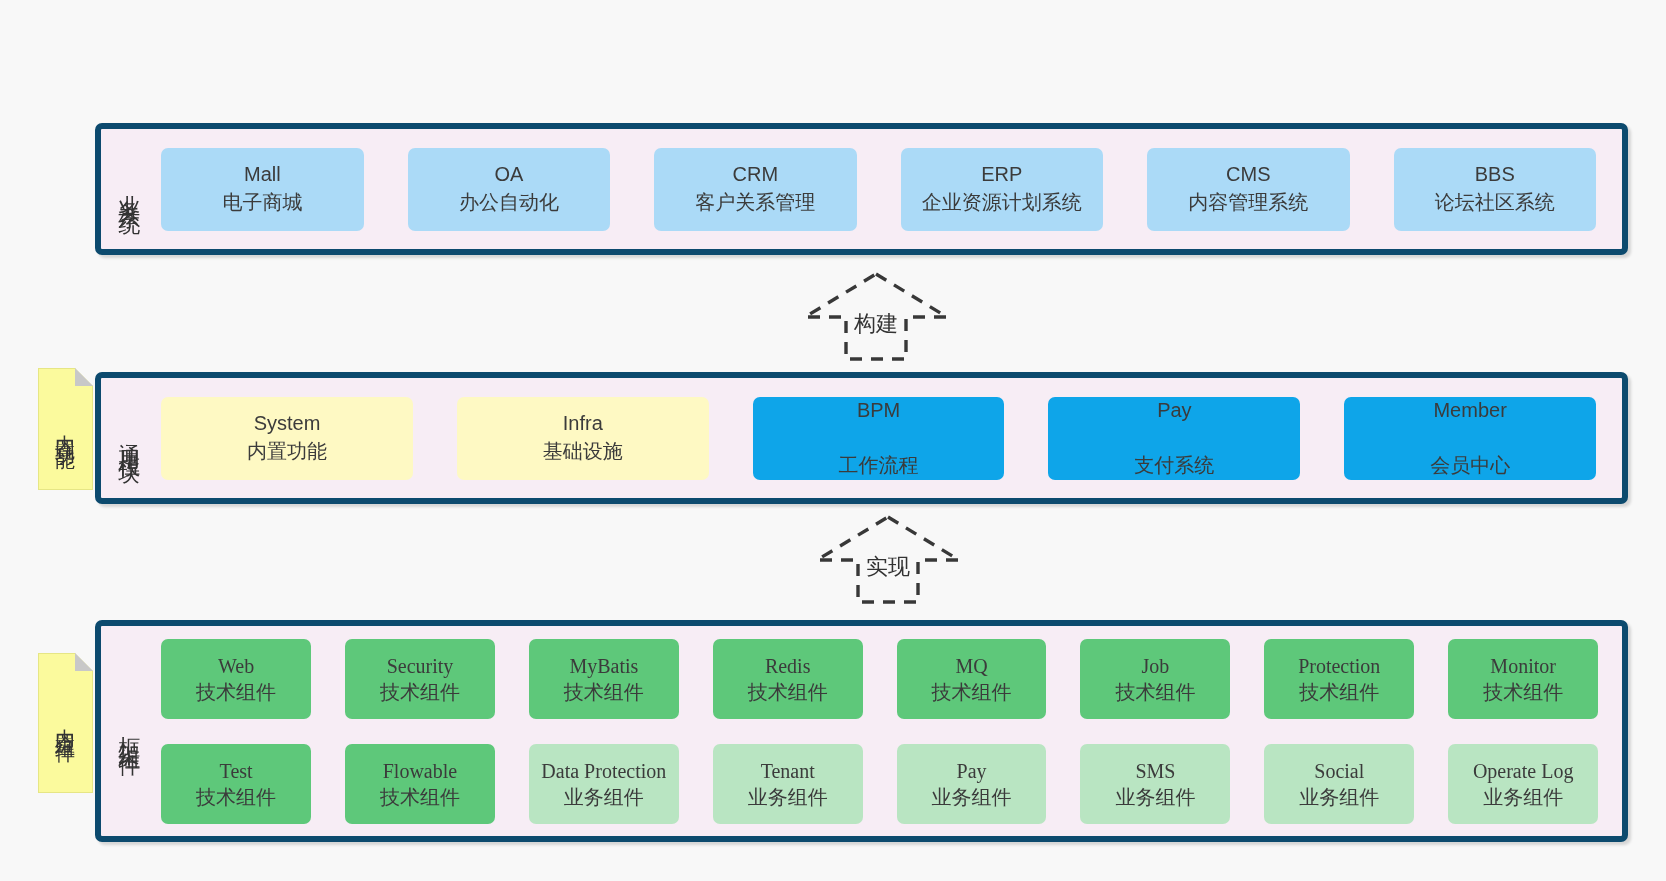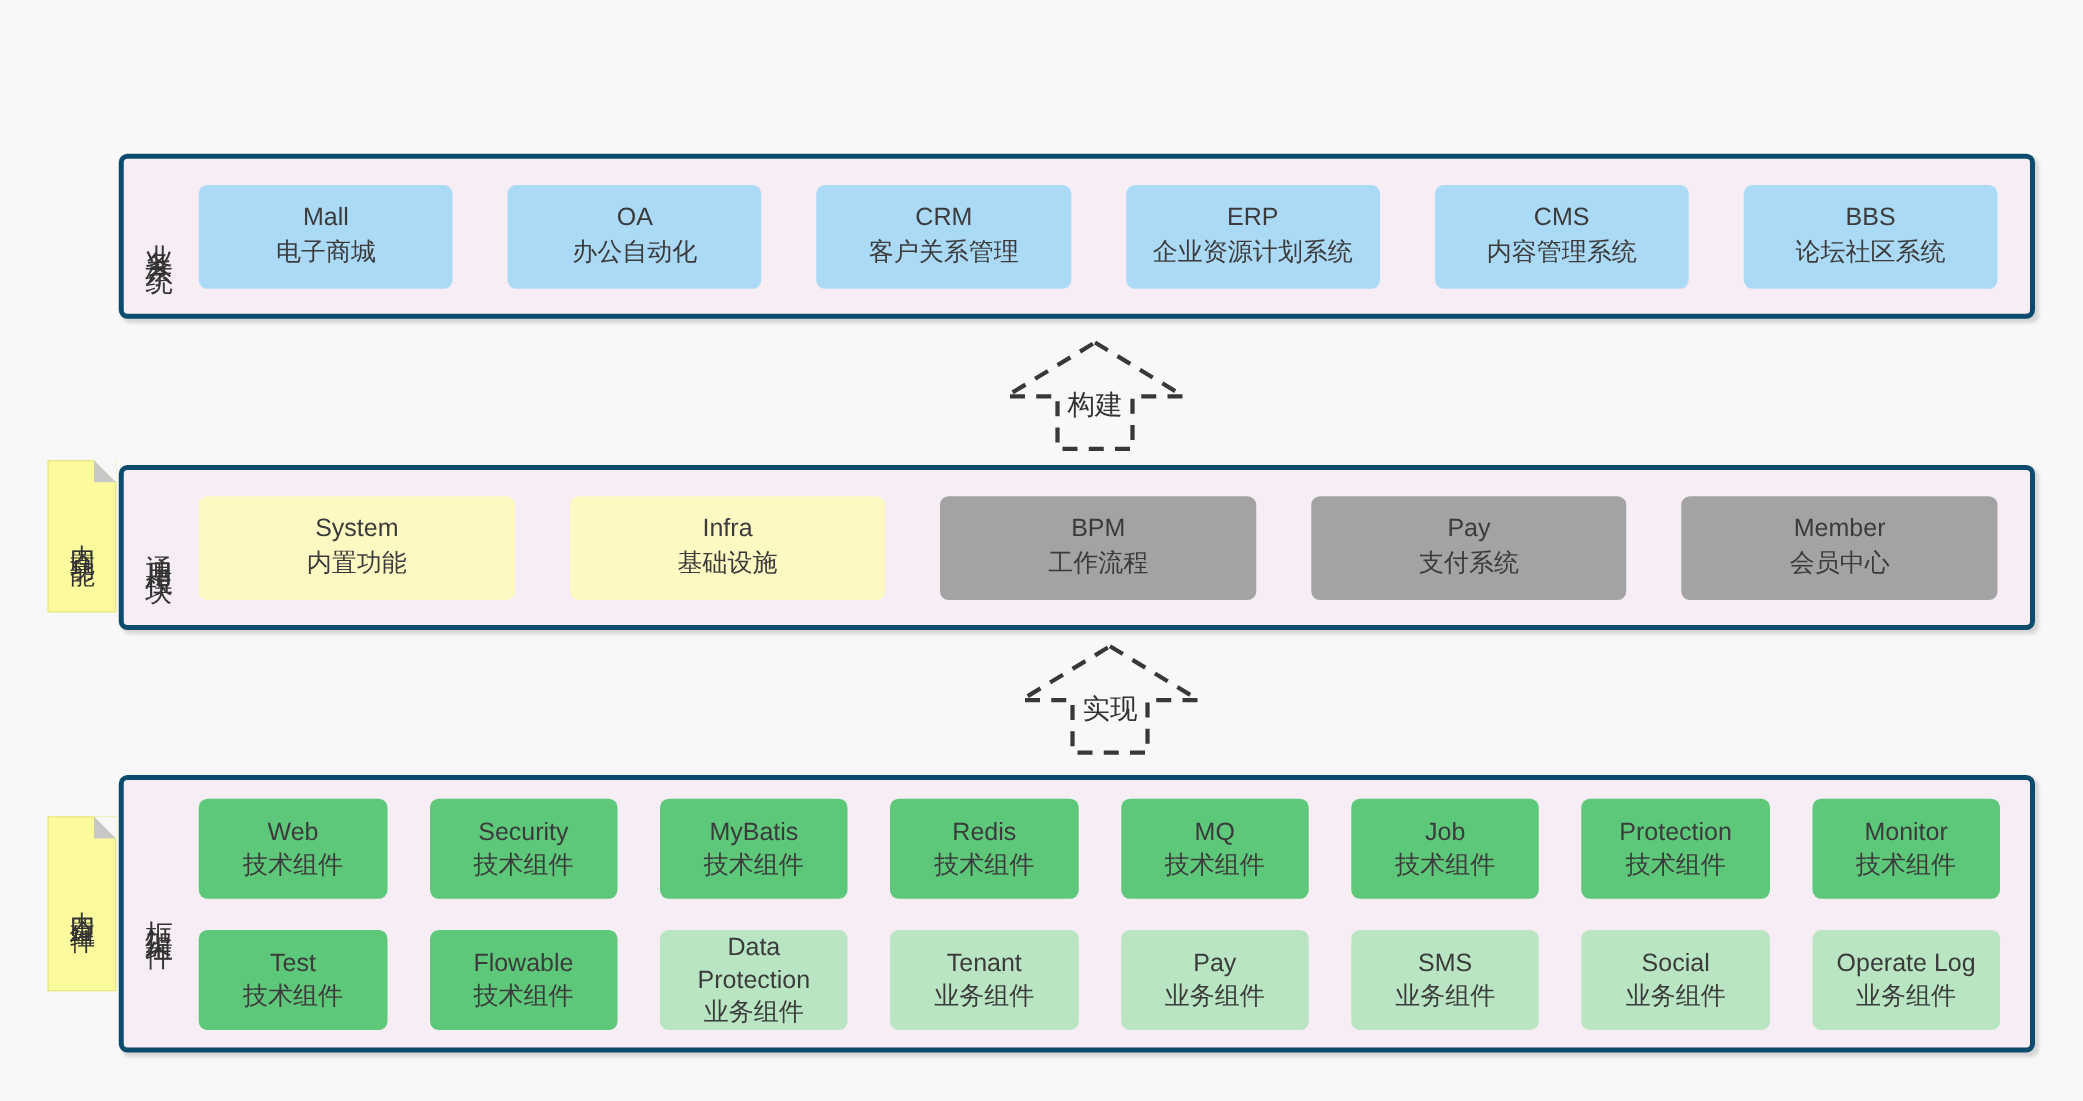--- a/index.html
+++ b/index.html
@@ -5,46 +5,46 @@
   html,body{margin:0;padding:0;}
   body{
     width:1666px;height:881px;position:relative;overflow:hidden;
     background:#f8f8f8;
     font-family:"Liberation Sans","DejaVu Sans",sans-serif;
     color:#3b3b3b;
   }
   
   .layer{
     position:absolute;left:95px;width:1533px;box-sizing:border-box;
-    background:#f7edf5;border:4px solid #0c4a6e;border-radius:7px;
+    background:#f7edf5;border:6px solid #0c4a6e;border-radius:7px;
     box-shadow:3px 3px 3px rgba(0,0,0,0.14);
     display:flex;align-items:center;
   }
   #layer-business{top:123px;height:132px;}
   #layer-modules{top:372px;height:132px;}
   #layer-components{top:620px;height:222px;}
   .side-label{
     flex:0 0 auto;margin:0 14px 0 16px;
     writing-mode:vertical-rl;text-orientation:upright;
     font-size:22px;letter-spacing:6px;color:#333;line-height:1.1;
     white-space:nowrap;
   }
   
   .boxes{flex:1;display:flex;gap:44px;margin:0 26px 0 6px;}
   .box{
     flex:1;height:83px;border-radius:7px;box-sizing:border-box;
     display:flex;flex-direction:column;justify-content:center;align-items:center;
     text-align:center;font-size:20px;line-height:1.38;padding:0 8px;
   }
   .boxes-grid{flex:1;display:flex;flex-direction:column;gap:25px;margin:0 24px 0 6px;}
-  .grid-row{display:flex;gap:34px;}
+  .grid-row{display:flex;gap:34px;font-family:Liberation Serif, serif;}
   .grid-row .box{height:80px;line-height:1.3;}
   .blue{background:#abdaf7;}
   .red{background:#fef9c3;}
-  .pink{background:#a3a3a3;}
+  .pink{background:#0ea5e9;justify-content:space-between;}
   .green{background:#5ec87a;}
   .light-green{background:#b9e5c2;}
   
   .note{
     position:absolute;left:38px;width:55px;box-sizing:border-box;
     background:#fbfa9d;border:1px solid #e6e685;
     display:flex;justify-content:center;align-items:center;
   }
   #note-1{top:368px;height:122px;}
   #note-2{top:653px;height:140px;}

